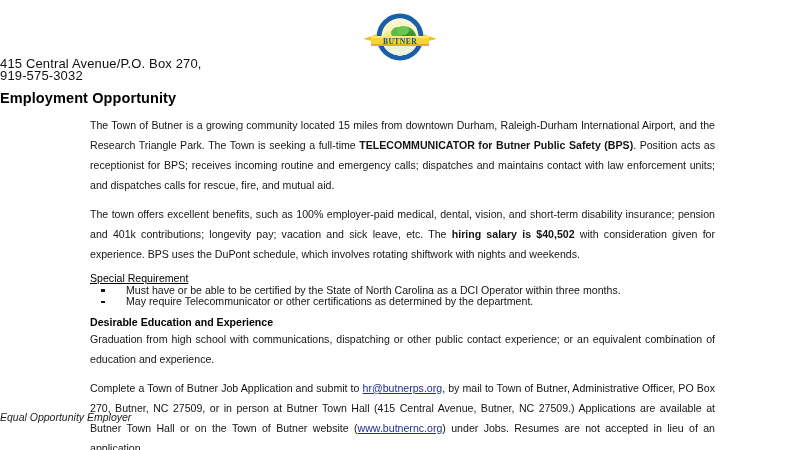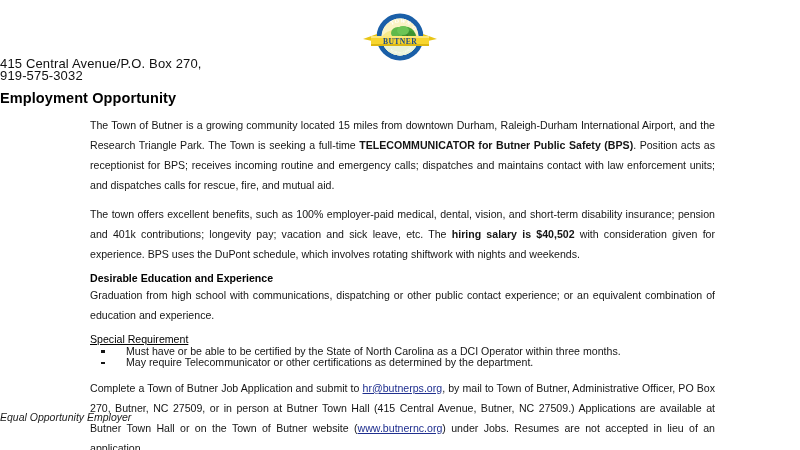--- a/index.html
+++ b/index.html
@@ -194,33 +194,33 @@
 
   <div class="doc-title">Employment Opportunity</div>
 
   <div class="body-area">
 
     <p class="para"><span>The Town of Butner is a growing community located 15 miles from downtown Durham, Raleigh-Durham International Airport, and the Research Triangle Park.  The Town is seeking a full-time </span><span class="b">TELECOMMUNICATOR for Butner Public Safety (BPS)</span><span>. Position acts as receptionist for BPS; receives incoming routine and emergency calls; dispatches and maintains contact with law enforcement units; and dispatches calls for rescue, fire, and mutual aid.</span></p>
 
     <p class="para"><span>The town offers excellent benefits, such as 100% employer-paid medical, dental, vision, and short-term disability insurance; pension and 401k contributions; longevity pay; vacation and sick leave, etc. The </span><span class="b">hiring salary is $40,502</span><span> with consideration given for experience. BPS uses the DuPont schedule, which involves rotating shiftwork with nights and weekends.</span></p>
 
     <div class="block">
-      <h2 class="sec-head">Desirable Education and Experience</h2>
-      <p class="para">Graduation from high school with communications, dispatching or other public contact experience; or an equivalent combination of education and experience.</p>
-    </div>
-
-    <div class="block">
       <h2 class="sec-head underlined">Special Requirement</h2>
       <ul class="bullets">
         <li><span class="marker"></span><span>Must have or be able to be certified by the State of North Carolina as a DCI Operator within three months.</span></li>
         <li><span class="marker"></span><span>May require Telecommunicator or other certifications as determined by the department.</span></li>
       </ul>
     </div>
 
     <div class="block">
+      <h2 class="sec-head">Desirable Education and Experience</h2>
+      <p class="para">Graduation from high school with communications, dispatching or other public contact experience; or an equivalent combination of education and experience.</p>
+    </div>
+
+    <div class="block">
       <p class="para"><span>Complete a Town of Butner Job Application and submit to </span><a class="link" href="#">hr@butnerps.org</a><span>, by mail to Town of Butner, Administrative Officer, PO Box 270, Butner, NC 27509, or in person at Butner Town Hall (415 Central Avenue, Butner, NC 27509.)  Applications are available at Butner Town Hall or on the Town of Butner website (</span><a class="link" href="#">www.butnernc.org</a><span>) under Jobs.  Resumes are not accepted in lieu of an application.</span></p>
     </div>
 
     <div class="posted">Job posted calls filled.</div>
   </div>
 
   <div class="eoe">Equal Opportunity Employer</div>
 
 </div>
 

